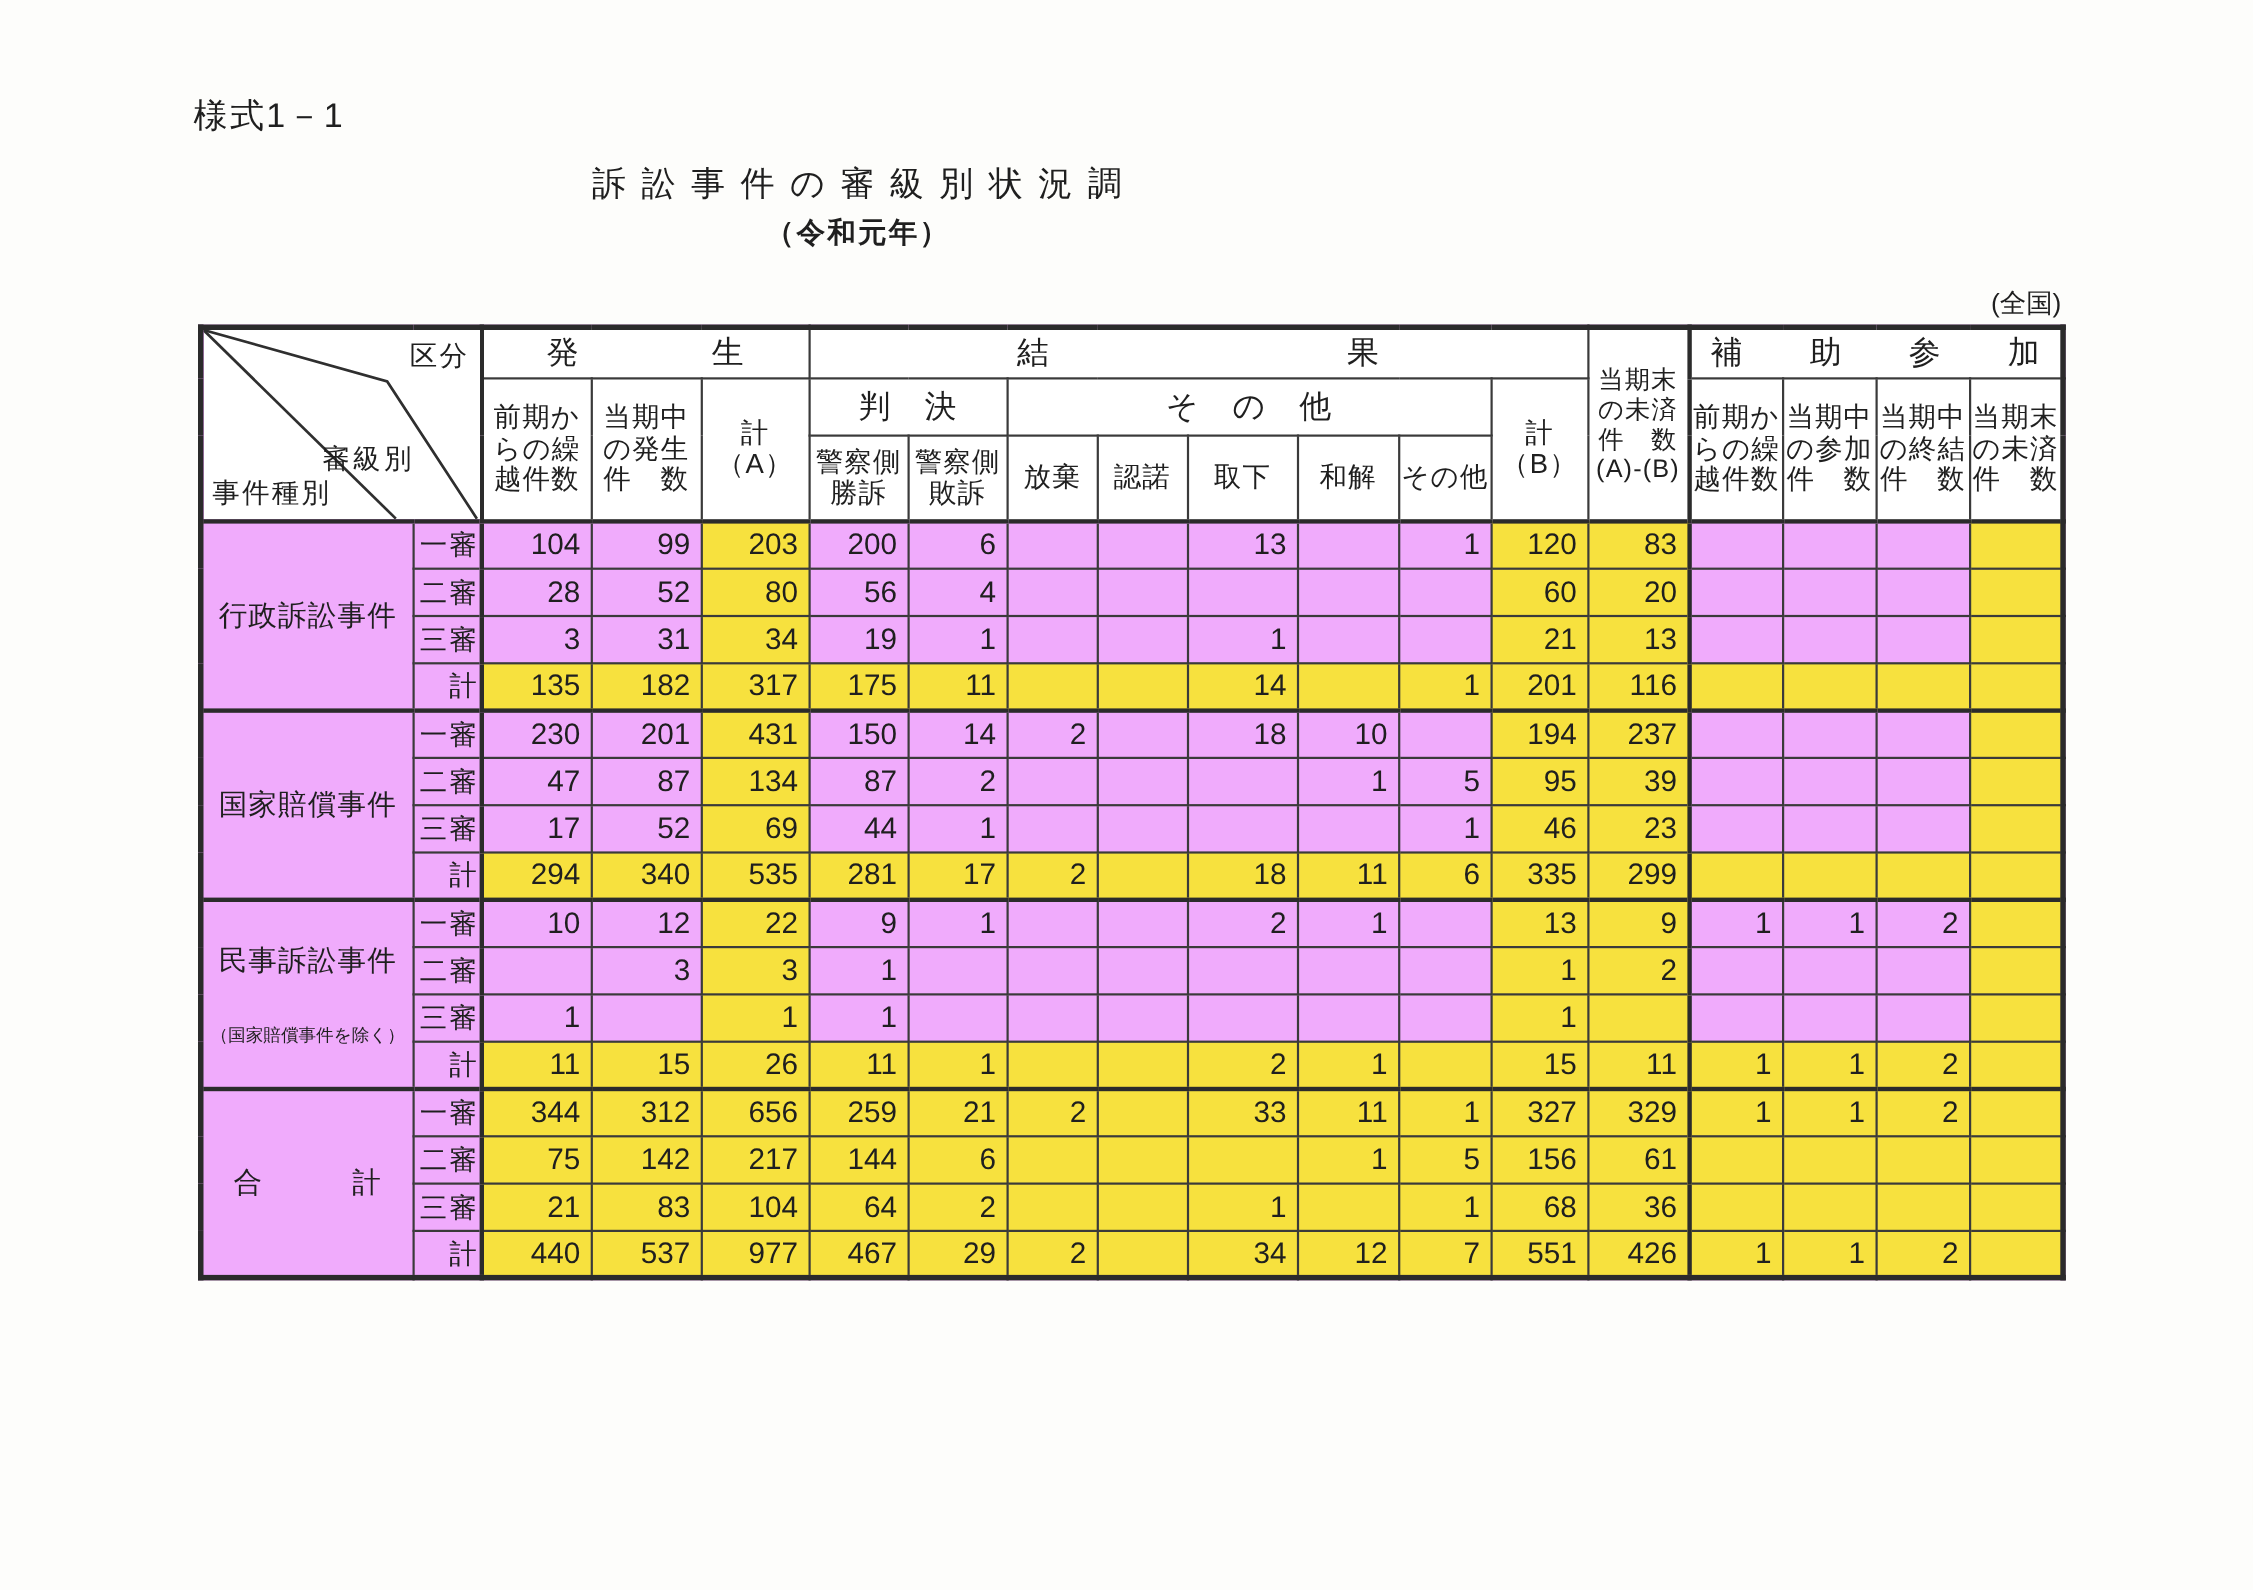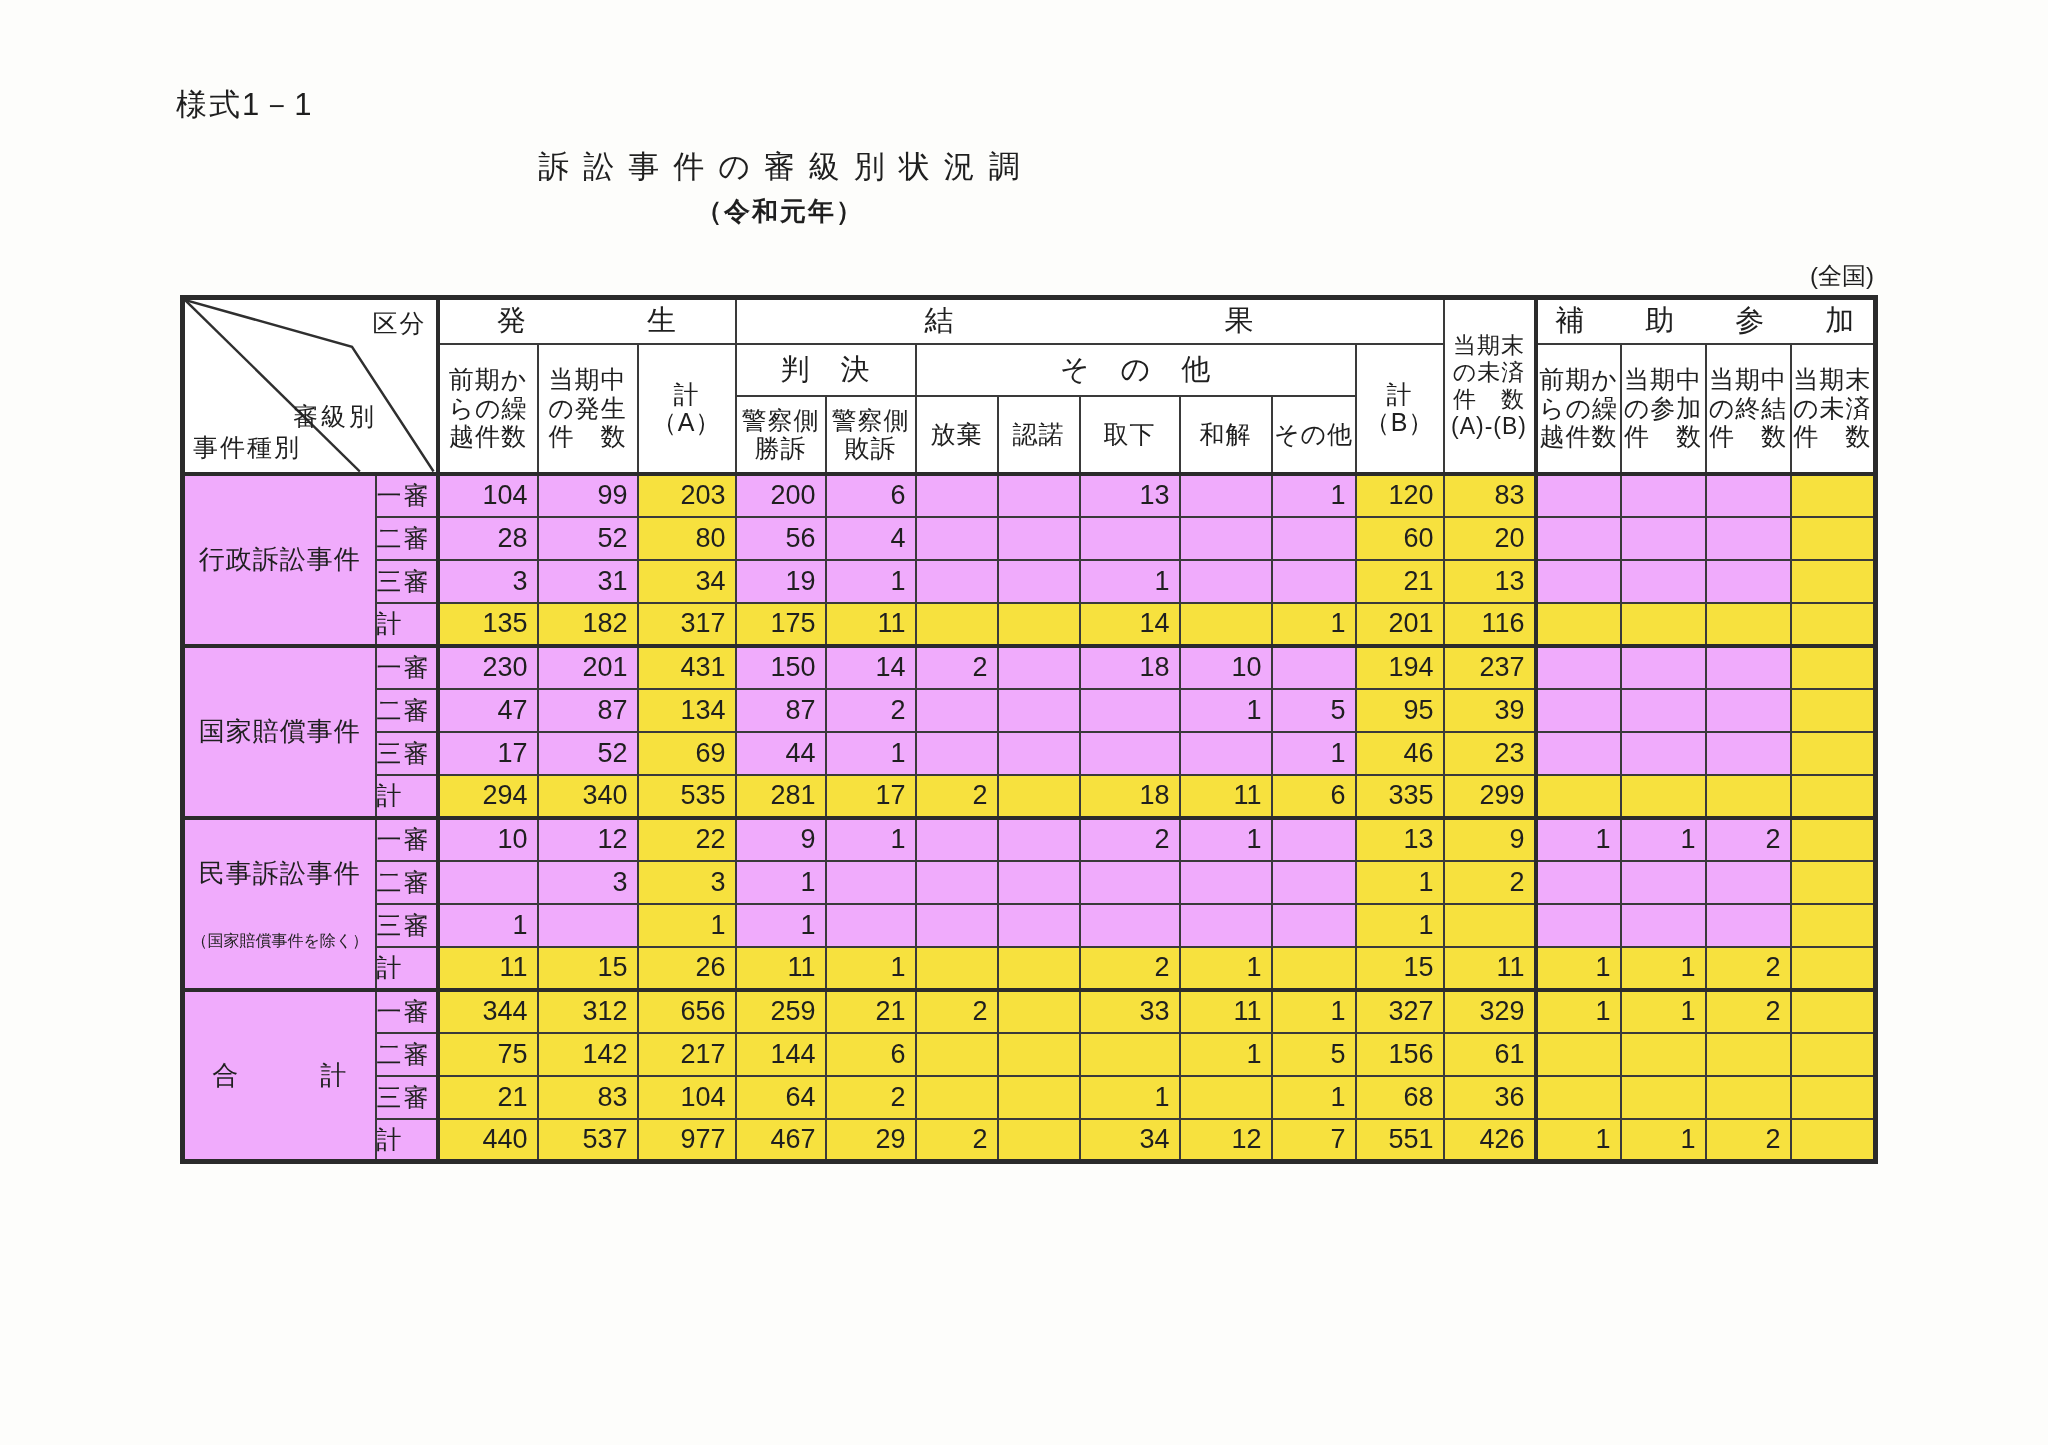--- a/index.html
+++ b/index.html
@@ -39,21 +39,21 @@
   th.pend { font-size:23px; line-height:1.18; }
 
   th.corner { position:relative; }
   th.corner svg { position:absolute; inset:0; width:100%; height:100%; }
   .ck { position:absolute; top:7px; right:9px; font-size:25px; letter-spacing:2px; }
   .cs { position:absolute; top:72px; left:108px; font-size:25px; letter-spacing:3px;margin-top:28px; }
   .cj { position:absolute; bottom:8px; left:8px; font-size:25px; letter-spacing:2px; }
 
   tbody td { height:43px; font-weight:500; vertical-align:middle; }
   td.num  { text-align:right; padding-right:9px; font-size:27px; }
-  td.inst { text-align:left; font-size:25px; letter-spacing:2px; border-right:4px solid #2b2b2b; }
+  td.inst { text-align:right; font-size:25px; letter-spacing:2px; border-right:4px solid #2b2b2b; }
   td.glabel { text-align:center; font-size:26px; letter-spacing:1px; vertical-align:middle; }
   td.glabel .sub { font-size:16px; margin-top:40px; letter-spacing:0; }
 
   .hl { background:#F7E13E; }
 
   .thickL { border-left:4px solid #2b2b2b; }
   th.corner { border-right:4px solid #2b2b2b; }
   tbody tr:first-child td { border-top:4px solid #2b2b2b; }
   tbody tr.group-start td { border-top:4px solid #2b2b2b; }
 </style>

